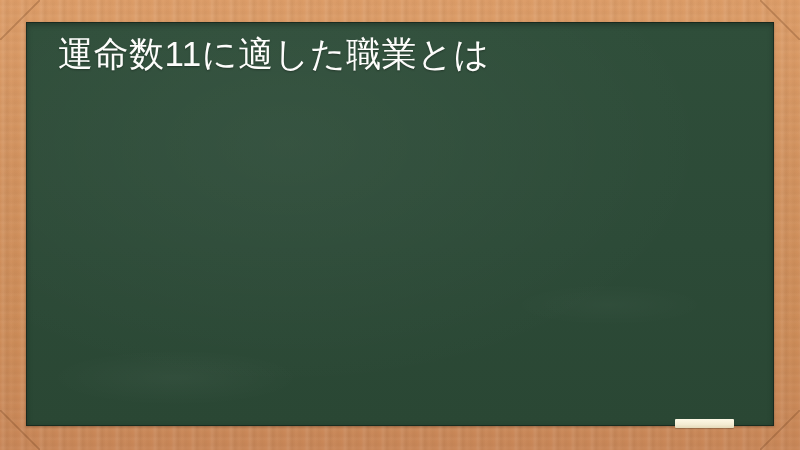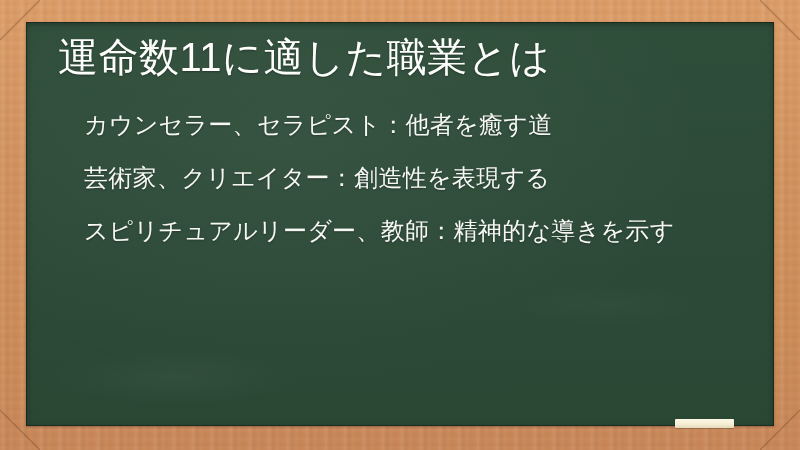--- a/index.html
+++ b/index.html
@@ -96,21 +96,21 @@
       radial-gradient(ellipse 140px 30px at 78% 70%, rgba(255,255,255,0.025), rgba(255,255,255,0) 70%);
     pointer-events: none;
   }
 
   
   .title {
     position: absolute;
     left: 32px;
     top: 10px;
     right: 44px;
-    font-size: 40px;
+    font-size: 35px;
     line-height: 1.25;
     color: #fdfdfb;
     letter-spacing: 0.5px;
     white-space: nowrap;
     text-shadow: 0 1px 2px rgba(0,0,0,0.32);
   }
 
   .bullets {
     position: absolute;
     left: 58px;
@@ -151,23 +151,18 @@
     <div class="miter bl"></div>
     <div class="miter br"></div>
   </div>
 
   <div class="board">
     <div class="board-inner">
       <div class="smudge"></div>
 
       <div class="title">運命数11に適した職業とは</div>
 
-      <div class="bullets">
-        <p class="bullet">カウンセラー、セラピスト：他者を癒す道</p>
-        <p class="bullet">芸術家、クリエイター：創造性を表現する</p>
-        <p class="bullet">スピリチュアルリーダー、教師：精神的な導きを示す</p>
-      </div>
     </div>
   </div>
 
   <div class="chalk"></div>
 
 </div>
 
 </body></html>

